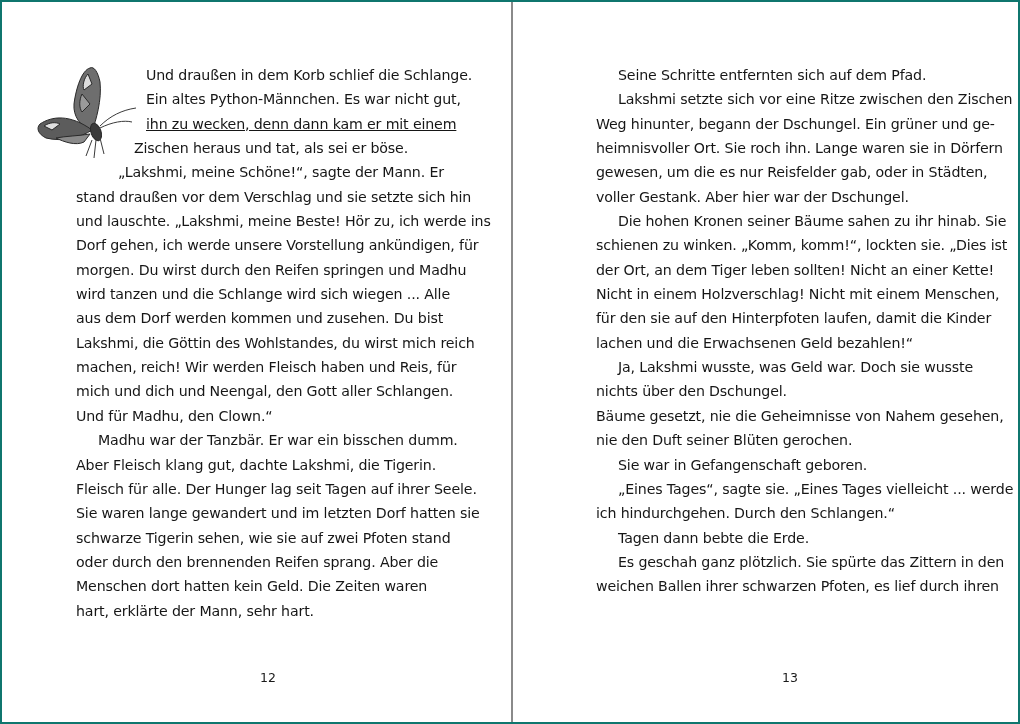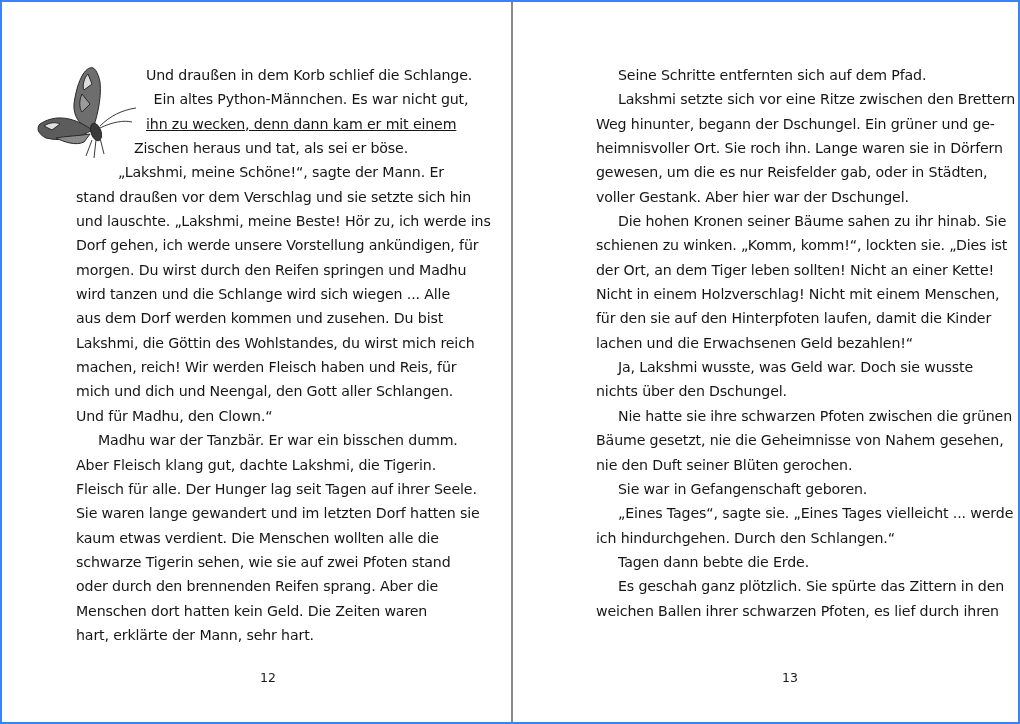--- a/index.html
+++ b/index.html
@@ -1,19 +1,19 @@
 <!DOCTYPE html>
 <html><head>
   <meta charset="utf-8">
   <style>
     html, body { margin: 0; padding: 0; background: #ffffff; }
     body { width: 1020px; height: 724px; position: relative; overflow: hidden; }
     .spread {
       position: absolute; left: 0; top: 0; width: 1016px; height: 720px;
-      border: 2px solid #3b82f6; background: #ffffff;
+      border: 2px solid #0f766e; background: #ffffff;
     }
     .divider {
       position: absolute; left: 509px; top: 0; width: 2px; height: 720px;
       background: #8a8a8a;
     }
     .page { position: absolute; top: 0; height: 720px; width: 508px; }
     .page.left { left: 0; }
     .page.right { left: 526px; }
     .text {
       position: absolute;
@@ -21,21 +21,21 @@
       font-size: 14.2px;
       color: #161616;
       line-height: 24.35px;
       letter-spacing: -0.15px;
     }
     .page.left .text { left: 74px; top: 61px; width: 400px; }
     .page.right .text { left: 68px; top: 61px; width: 400px; }
     .line { display: block; white-space: nowrap; height: 24.35px; }
     .indent { padding-left: 22px; }
     .wrap1 { padding-left: 70px; }
-    .wrap2 { padding-left: 70px; text-align: center; }
+    .wrap2 { padding-left: 70px; }
     .wrap3 { padding-left: 70px; text-decoration: underline; }
     .wrap4 { padding-left: 58px; }
     .wrap5 { padding-left: 42px; }
     .pagenum {
       position: absolute; top: 668px;
       font-family: "DejaVu Sans", sans-serif; font-size: 12.5px; color: #1a1a1a; margin-left: 8px;
     }
     .page.left .pagenum { left: 250px; }
     .page.right .pagenum { left: 246px; }
     .butterfly { position: absolute; left: 30px; top: 58px; width: 110px; height: 100px; }
@@ -76,48 +76,46 @@
       <span class="line">wird tanzen und die Schlange wird sich wiegen ... Alle</span>
       <span class="line">aus dem Dorf werden kommen und zusehen. Du bist</span>
       <span class="line">Lakshmi, die Göttin des Wohlstandes, du wirst mich reich</span>
       <span class="line">machen, reich! Wir werden Fleisch haben und Reis, für</span>
       <span class="line">mich und dich und Neengal, den Gott aller Schlangen.</span>
       <span class="line">Und für Madhu, den Clown.“</span>
       <span class="line indent">Madhu war der Tanzbär. Er war ein bisschen dumm.</span>
       <span class="line">Aber Fleisch klang gut, dachte Lakshmi, die Tigerin.</span>
       <span class="line">Fleisch für alle. Der Hunger lag seit Tagen auf ihrer Seele.</span>
       <span class="line">Sie waren lange gewandert und im letzten Dorf hatten sie</span>
-      <span class="line">kaum etwas verdient. Die Menschen wollten alle die</span>
       <span class="line">schwarze Tigerin sehen, wie sie auf zwei Pfoten stand</span>
       <span class="line">oder durch den brennenden Reifen sprang. Aber die</span>
       <span class="line">Menschen dort hatten kein Geld. Die Zeiten waren</span>
       <span class="line">hart, erklärte der Mann, sehr hart.</span>
     </div>
     <div class="pagenum">12</div>
   </div>
 
   <div class="divider"></div>
 
   <div class="page right">
     <div class="text">
       <span class="line indent">Seine Schritte entfernten sich auf dem Pfad.</span>
-      <span class="line indent">Lakshmi setzte sich vor eine Ritze zwischen den Brettern</span>
+      <span class="line indent">Lakshmi setzte sich vor eine Ritze zwischen den Zischen</span>
       <span class="line">Weg hinunter, begann der Dschungel. Ein grüner und ge-</span>
       <span class="line">heimnisvoller Ort. Sie roch ihn. Lange waren sie in Dörfern</span>
       <span class="line">gewesen, um die es nur Reisfelder gab, oder in Städten,</span>
       <span class="line">voller Gestank. Aber hier war der Dschungel.</span>
       <span class="line indent">Die hohen Kronen seiner Bäume sahen zu ihr hinab. Sie</span>
       <span class="line">schienen zu winken. „Komm, komm!“, lockten sie. „Dies ist</span>
       <span class="line">der Ort, an dem Tiger leben sollten! Nicht an einer Kette!</span>
       <span class="line">Nicht in einem Holzverschlag! Nicht mit einem Menschen,</span>
       <span class="line">für den sie auf den Hinterpfoten laufen, damit die Kinder</span>
       <span class="line">lachen und die Erwachsenen Geld bezahlen!“</span>
       <span class="line indent">Ja, Lakshmi wusste, was Geld war. Doch sie wusste</span>
       <span class="line">nichts über den Dschungel.</span>
-      <span class="line indent">Nie hatte sie ihre schwarzen Pfoten zwischen die grünen</span>
       <span class="line">Bäume gesetzt, nie die Geheimnisse von Nahem gesehen,</span>
       <span class="line">nie den Duft seiner Blüten gerochen.</span>
       <span class="line indent">Sie war in Gefangenschaft geboren.</span>
       <span class="line indent">„Eines Tages“, sagte sie. „Eines Tages vielleicht ... werde</span>
       <span class="line">ich hindurchgehen. Durch den Schlangen.“</span>
       <span class="line indent">Tagen dann bebte die Erde.</span>
       <span class="line indent">Es geschah ganz plötzlich. Sie spürte das Zittern in den</span>
       <span class="line">weichen Ballen ihrer schwarzen Pfoten, es lief durch ihren</span>
     </div>
     <div class="pagenum">13</div>

